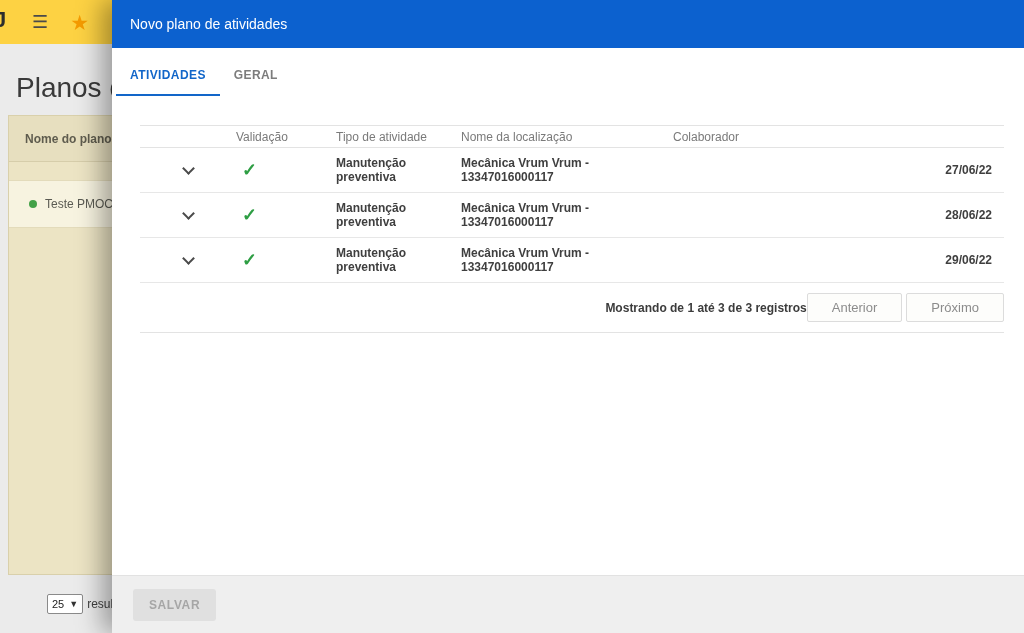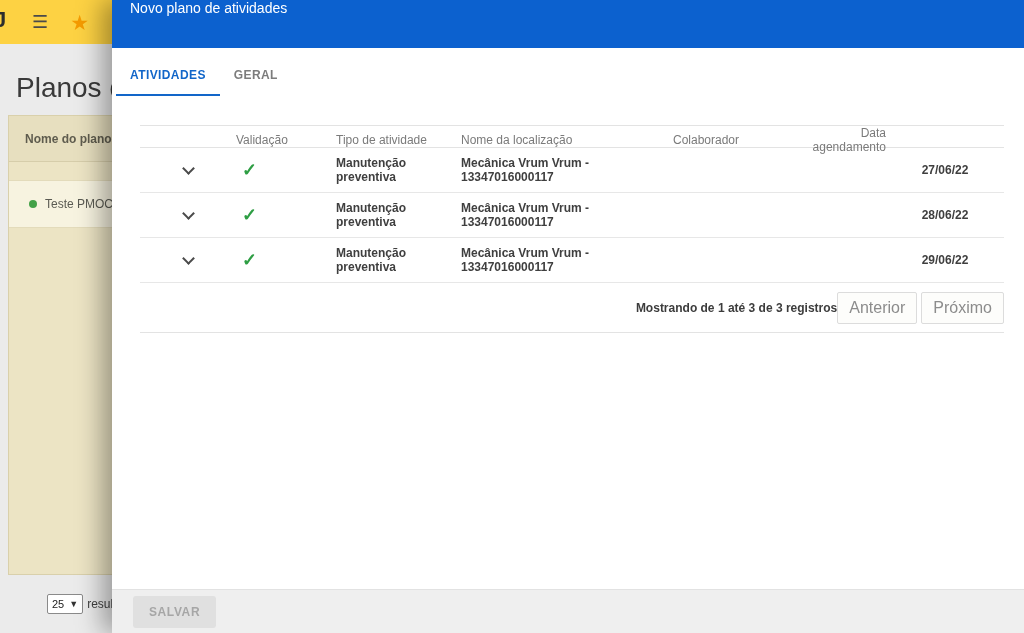--- a/index.html
+++ b/index.html
@@ -56,21 +56,21 @@
 
   
   .modal {
     position:absolute; left:112px; top:0; right:0; bottom:0;
     background:#ffffff; z-index:5;
     box-shadow: -10px 0 24px rgba(0,0,0,0.35);
     display:flex; flex-direction:column;
   }
   .modal-header {
     height:48px; background:#0c61cf; color:#ffffff;
-    display:flex; align-items:flex-start; padding-left:18px;
+    display:flex; align-items:center; padding-left:18px;
     font-size:14px; flex:0 0 auto;
   }
   .tabbar {
     display:flex; padding-left:4px; margin-top:10px; flex:0 0 auto;
     border-bottom:1px solid transparent;
   }
   .tab {
     padding:10px 14px 12px 14px; font-size:12px; font-weight:bold;
     letter-spacing:0.4px; color:#7c7c7c; cursor:pointer; border-bottom:2px solid transparent;
   }
@@ -84,43 +84,43 @@
   }
   .thead {
     height:23px; border-top:1px solid #e3e3e3; border-bottom:1px solid #e3e3e3;
     font-size:12px; color:#7a7a7a;
   }
   .thead .cell-data { text-align:right; padding-right:12px; }
   .tbody-row {
     height:45px; border-bottom:1px solid #e7e7e7;
     font-size:12px; font-weight:bold; color:#3f3f3f;
   }
-  .cell-data { text-align:center; padding-right:12px; }
+  .cell-data { text-align:right; padding-right:12px; }
   .chev-cell { display:flex; justify-content:center; cursor:pointer; }
   .chevron {
     width:9px; height:9px; border-right:2px solid #4a4a4a; border-bottom:2px solid #4a4a4a;
     transform:rotate(45deg); margin-top:-4px;
   }
   .check { color:#2e9e44; font-size:18px; font-weight:bold; padding-left:6px; }
   .tfoot {
     height:50px; border-bottom:1px solid #e3e3e3;
     display:flex; align-items:center; justify-content:flex-end; 
     font-size:12px;
   }
   .tfoot .summary { font-weight:bold; color:#3c3c3c; }
   .pg-btn {
     border:1px solid #dcdcdc; background:#fdfdfb; color:#8c8c8c;
-    font-size:16px; padding:6px 11px; border-radius:2px; cursor:pointer;
+    font-size:13px; padding:6px 24px; border-radius:2px; cursor:pointer;
     font-family: "Liberation Sans", sans-serif;
   }
   .pg-group { display:flex; gap:4px; }
 
   .modal-body-spacer { flex:1 1 auto; }
   .modal-footer {
-    flex:0 0 auto; height:44px; background:#efefef; border-top:1px solid #e2e2e2;
+    flex:0 0 auto; height:58px; background:#efefef; border-top:1px solid #e2e2e2;
     display:flex; align-items:center; padding-left:21px;
   }
   .save-btn {
     background:#e0e0e0; color:#a6a6a6; border:none; border-radius:3px;
     font-size:12px; font-weight:bold; letter-spacing:0.6px;
     padding:9px 16px; cursor:default;
     font-family: "Liberation Sans", sans-serif;
   }
 </style>
 </head>
@@ -162,21 +162,20 @@
     <div class="tab">GERAL</div>
   </div>
 
   <div class="table-wrap">
     <div class="trow thead">
       <div></div>
       <div>Validação</div>
       <div>Tipo de atividade</div>
       <div>Nome da localização</div>
       <div>Colaborador</div>
-      <div class="cell-data">Data agendamento</div>
     </div>
 
     <div class="trow tbody-row">
       <div class="chev-cell">
           <span class="chevron"></span>
         </div>
       <div class="check">✓</div>
       <div>Manutenção preventiva</div>
       <div>Mecânica Vrum Vrum - 13347016000117</div>
       <div></div>

